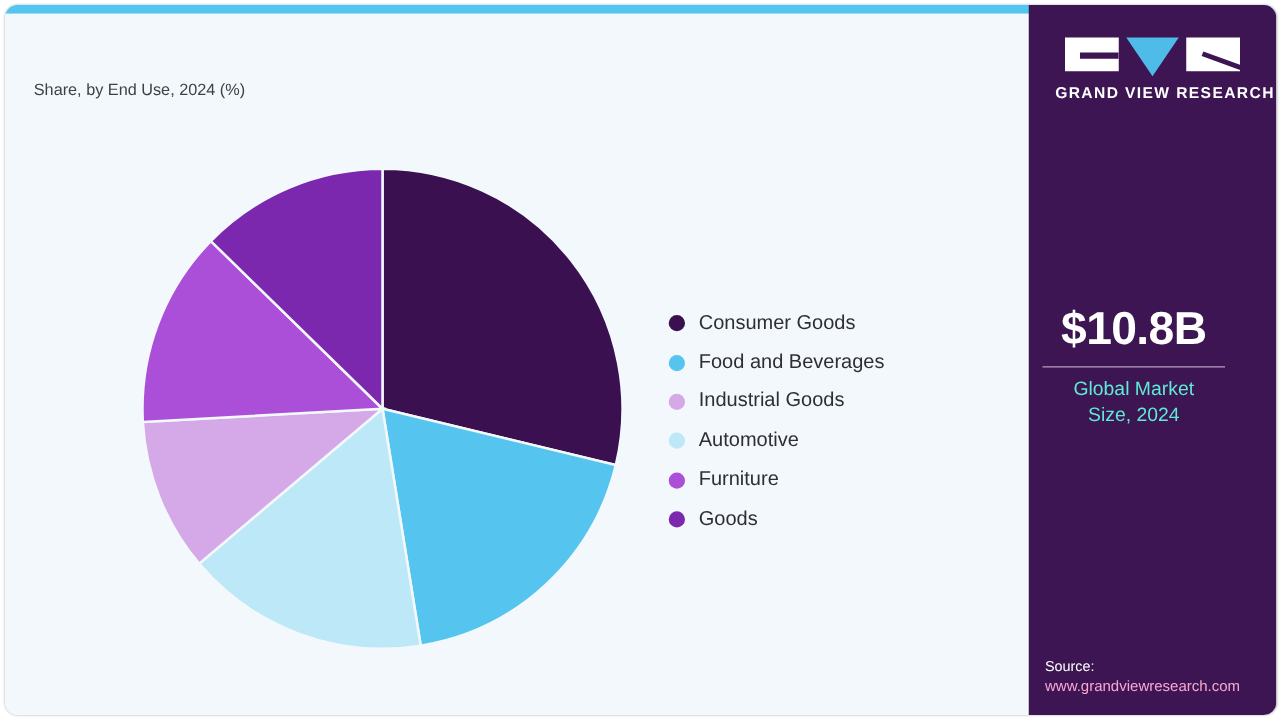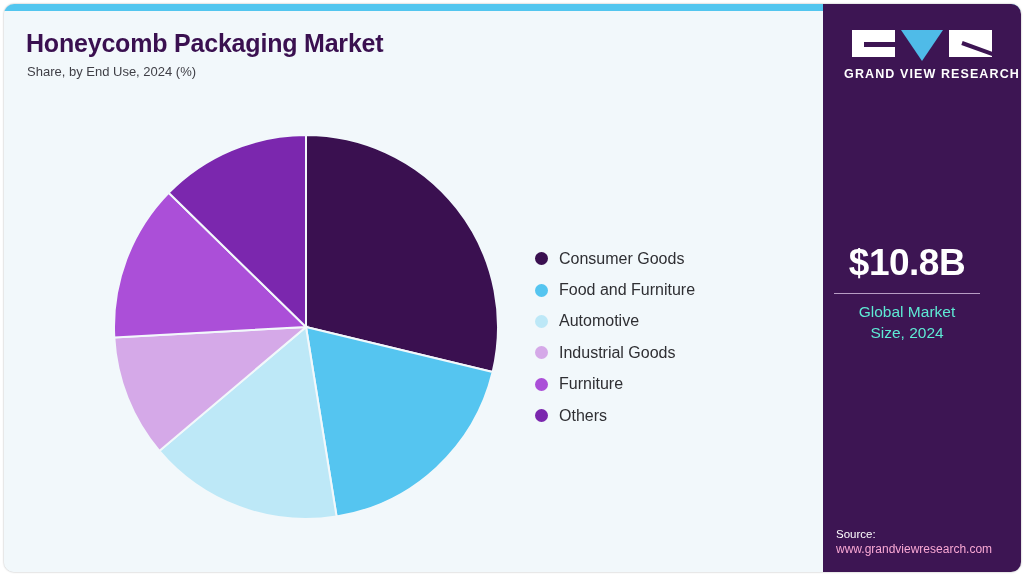--- a/index.html
+++ b/index.html
@@ -205,58 +205,57 @@
 </head>
 <body>
 
 <div class="frame">
   <div class="card">
 
     <div class="topbar"></div>
 
     <div class="content">
 
-      <div class="title">Honeycomb Packaging Market</div>
       <div class="subtitle">Share, by End Use, 2024 (%)</div>
 
       <div class="pie-wrap">
         <svg id="pie-svg" width="390" height="390" viewBox="0 0 390 390">
             <path d="M 195 195 L 195.00 3.00 A 192 192 0 0 1 381.64 240.07 Z" fill="#3a1050" stroke="#f2f8fb" stroke-width="2"></path>
             <path d="M 195 195 L 381.64 240.07 A 192 192 0 0 1 225.60 384.55 Z" fill="#55c5f0" stroke="#f2f8fb" stroke-width="2"></path>
             <path d="M 195 195 L 225.60 384.55 A 192 192 0 0 1 48.33 318.90 Z" fill="#bde8f7" stroke="#f2f8fb" stroke-width="2"></path>
             <path d="M 195 195 L 48.33 318.90 A 192 192 0 0 1 3.29 205.54 Z" fill="#d5a9e8" stroke="#f2f8fb" stroke-width="2"></path>
             <path d="M 195 195 L 3.29 205.54 A 192 192 0 0 1 57.65 60.84 Z" fill="#ab4fd8" stroke="#f2f8fb" stroke-width="2"></path>
             <path d="M 195 195 L 57.65 60.84 A 192 192 0 0 1 195.00 3.00 Z" fill="#7b27ae" stroke="#f2f8fb" stroke-width="2"></path>
           </svg>
       </div>
 
       <div class="legend" id="legend">
           <div class="legend-item">
             <span class="legend-dot" style="background: rgb(58, 16, 80);"></span>
             <span class="legend-label">Consumer Goods</span>
           </div>
           <div class="legend-item">
             <span class="legend-dot" style="background: rgb(85, 197, 240);"></span>
-            <span class="legend-label">Food and Furniture</span>
+            <span class="legend-label">Food and Beverages</span>
+          </div>
+          <div class="legend-item">
+            <span class="legend-dot" style="background: rgb(213, 169, 232);"></span>
+            <span class="legend-label">Industrial Goods</span>
           </div>
           <div class="legend-item">
             <span class="legend-dot" style="background: rgb(189, 232, 247);"></span>
             <span class="legend-label">Automotive</span>
           </div>
           <div class="legend-item">
-            <span class="legend-dot" style="background: rgb(213, 169, 232);"></span>
-            <span class="legend-label">Industrial Goods</span>
-          </div>
-          <div class="legend-item">
             <span class="legend-dot" style="background: rgb(171, 79, 216);"></span>
             <span class="legend-label">Furniture</span>
           </div>
           <div class="legend-item">
             <span class="legend-dot" style="background: rgb(123, 39, 174);"></span>
-            <span class="legend-label">Others</span>
+            <span class="legend-label">Goods</span>
           </div>
         </div>
 
     </div>
 
     <div class="panel">
 
       <div class="logo">
         <div class="logo-marks">
           <span class="logo-g"></span>

